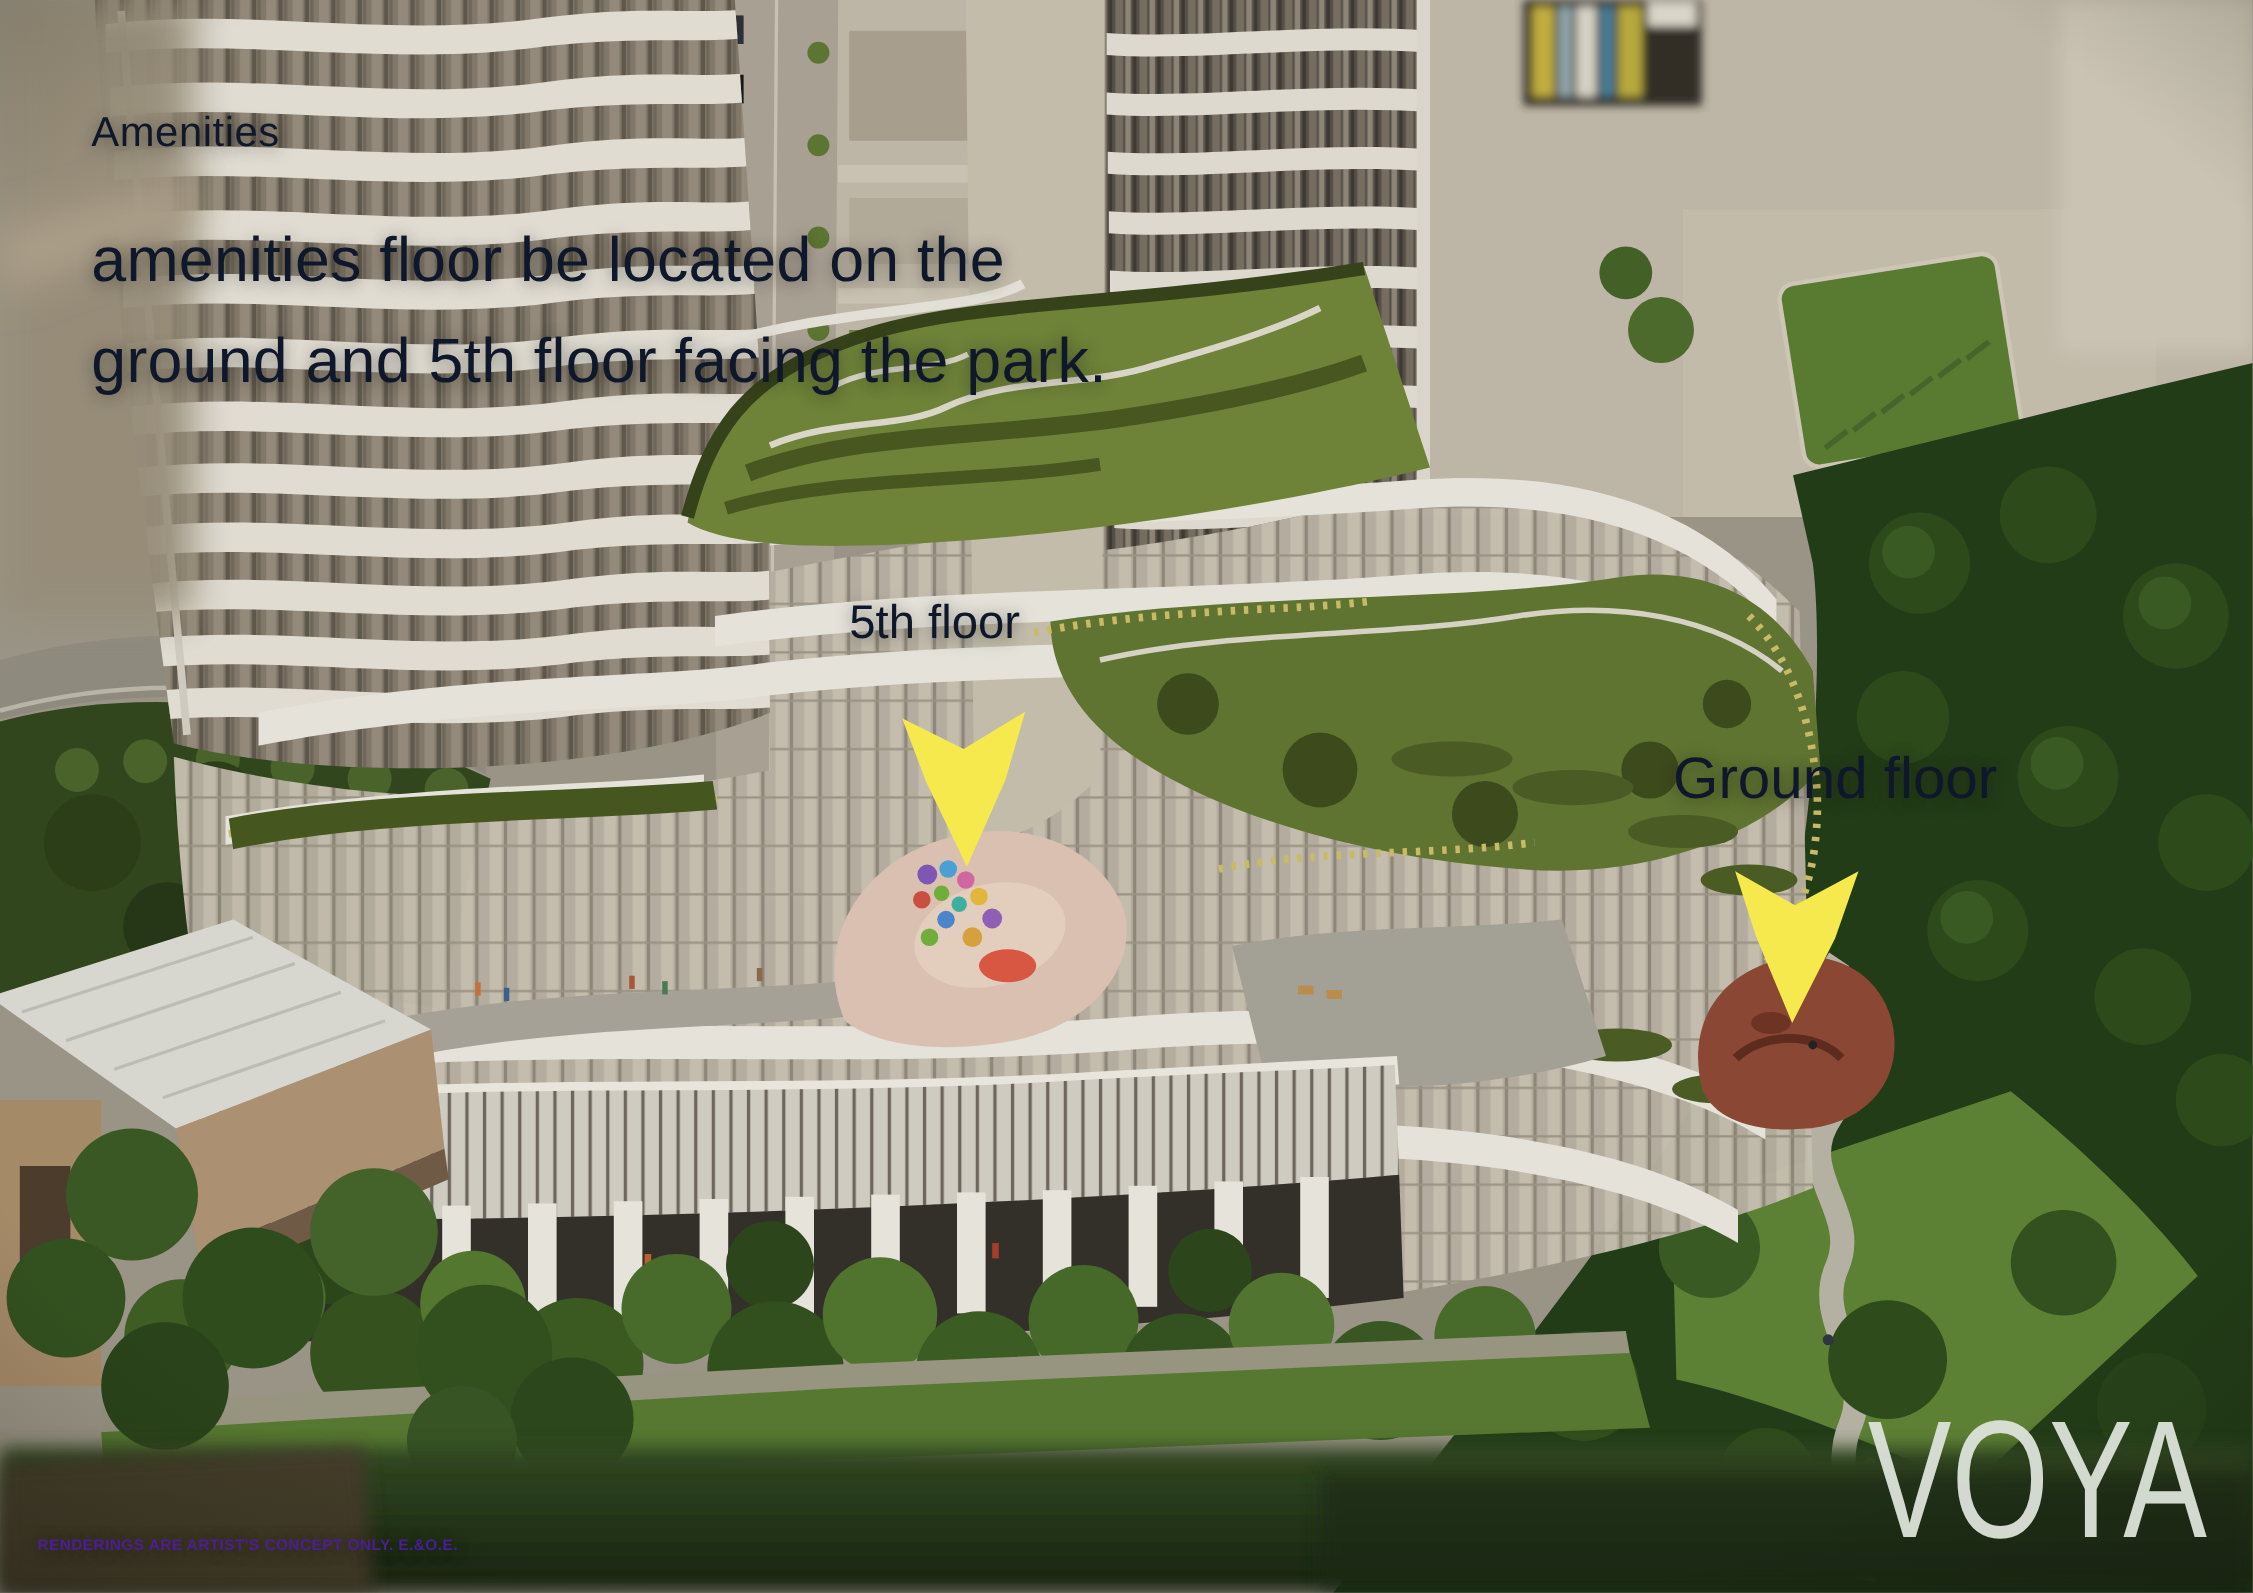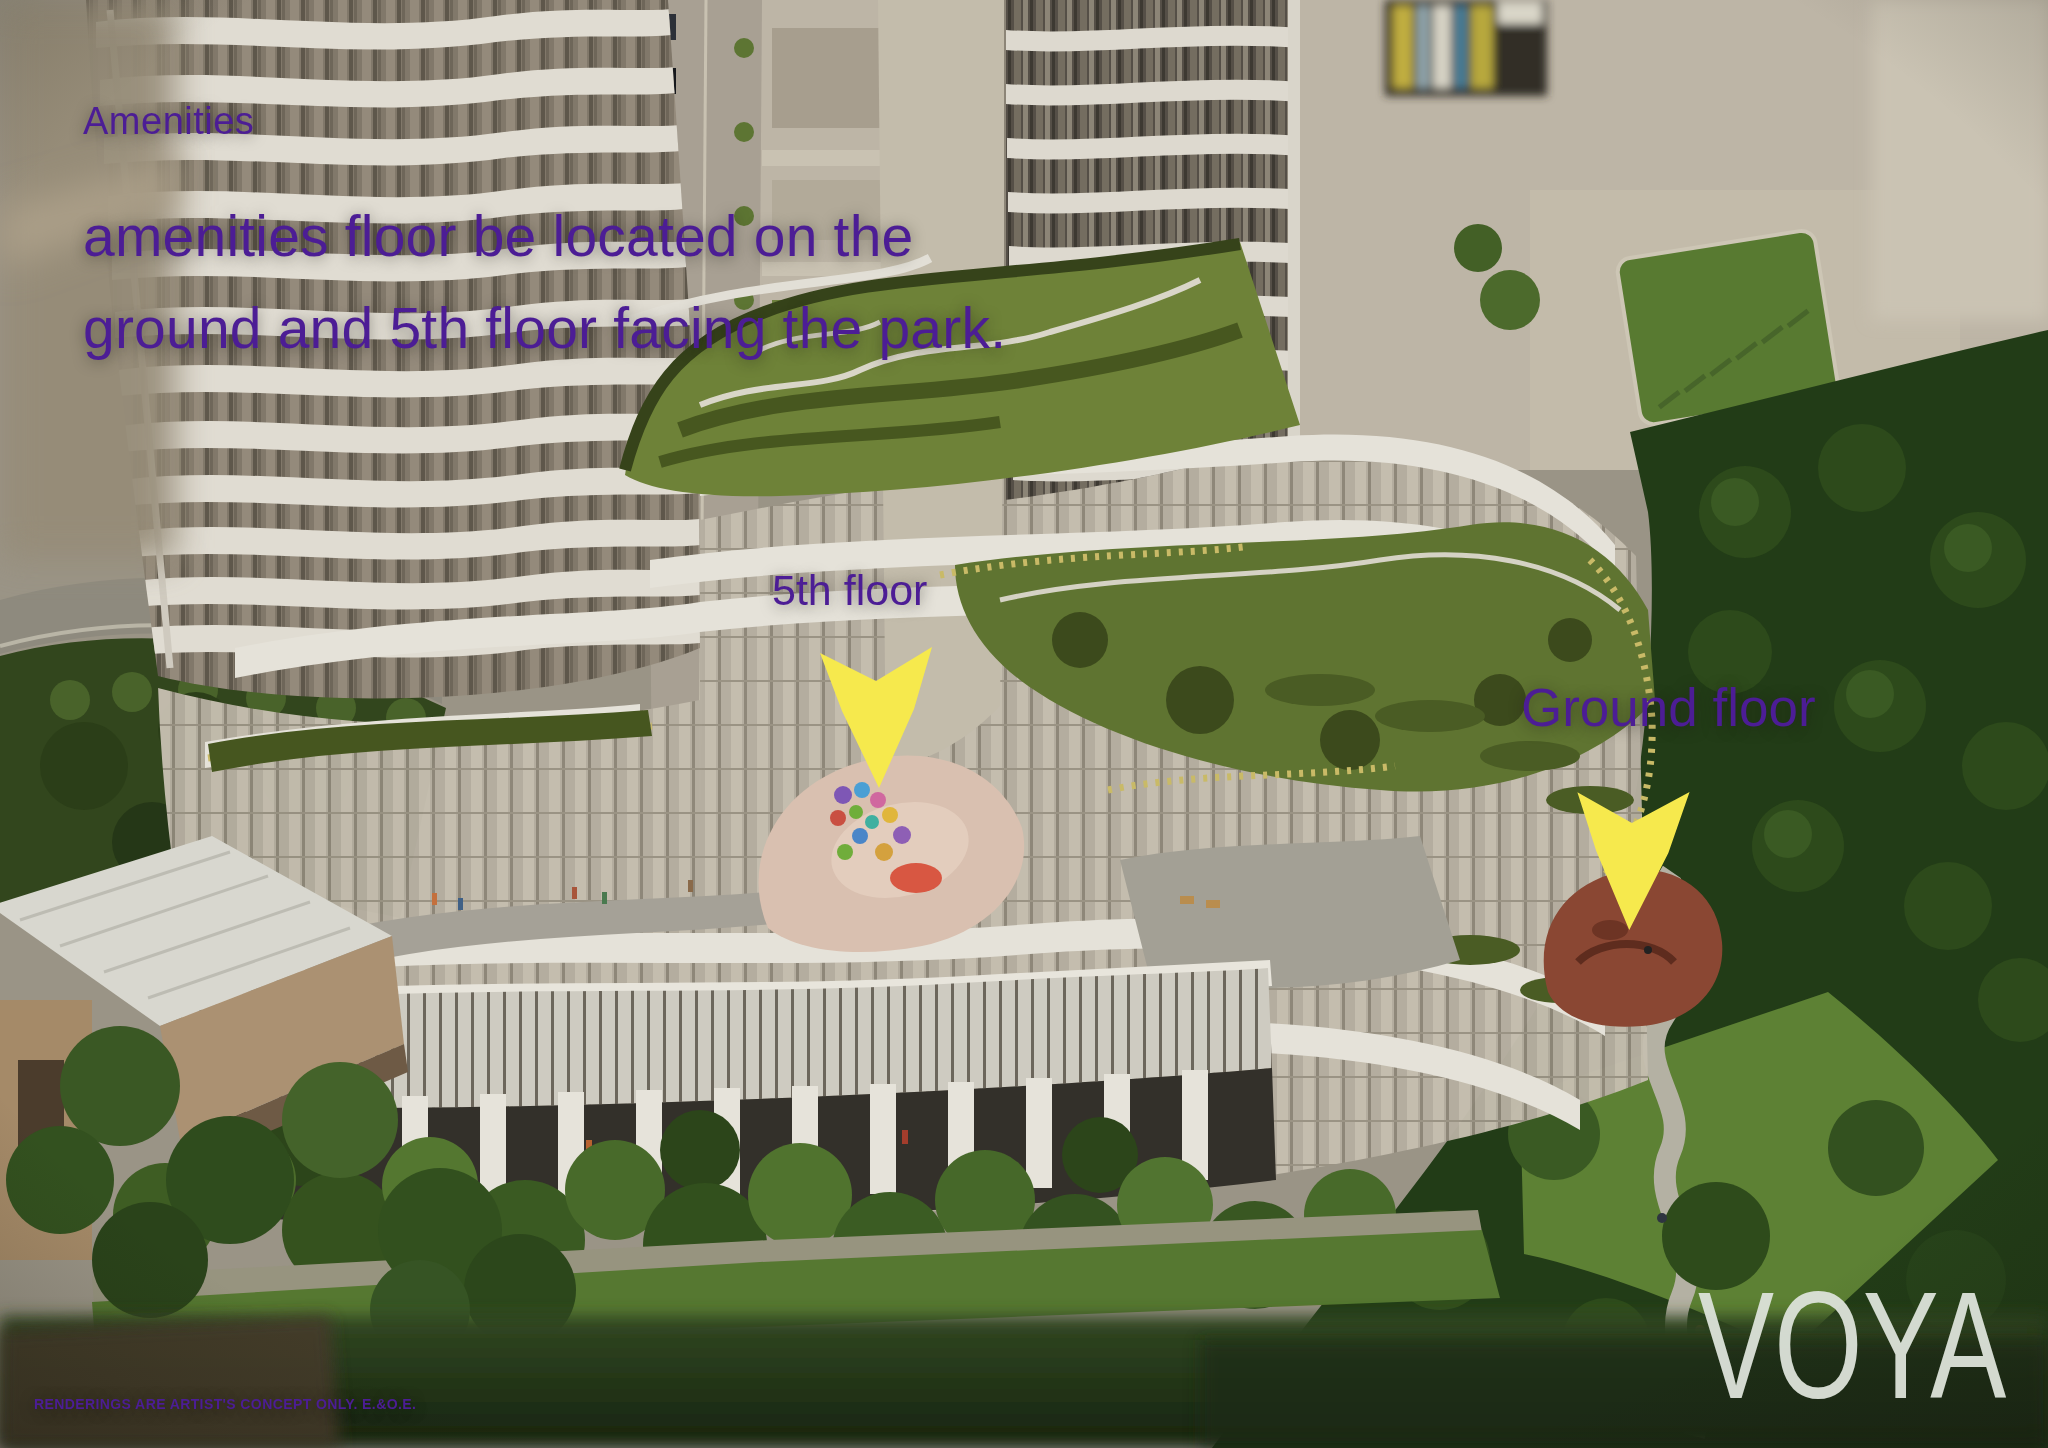--- a/index.html
+++ b/index.html
@@ -2,24 +2,24 @@
 <html><head>
 <meta charset="utf-8">
 <style>
   html,body{margin:0;padding:0;background:#1d1d18;}
   .stage{
     position:relative;width:2048px;height:1448px;overflow:hidden;
     font-family:"Liberation Sans","DejaVu Sans",sans-serif;
     background:#9a9486;
   }
   .scene{position:absolute;left:0;top:0;width:2048px;height:1448px;}
-  .overlay-text{position:absolute;color:#4c1d95;text-shadow:0 2px 14px rgba(30,30,20,.5);white-space:nowrap;}
+  .overlay-text{position:absolute;color:#0f172a;text-shadow:0 2px 14px rgba(30,30,20,.5);white-space:nowrap;}
   .heading{left:83px;top:100px;font-size:38px;font-weight:500;letter-spacing:.5px;}
   .body-copy{left:83px;top:190px;font-size:57px;line-height:92px;font-weight:400;letter-spacing:.2px;}
-  .label-5th{left:772px;top:542px;font-size:43px;margin-top:24px;}
+  .label-5th{left:772px;top:542px;font-size:43px;}
   .label-ground{left:1521px;top:677px;font-size:53px;}
   .pointer{position:absolute;width:116px;height:143px;}
   .pointer-5th{left:818px;top:645px;}
   .pointer-ground{left:1572px;top:787px;transform:rotate(3deg);}
   .logo{left:1698px;top:1258px;font-size:152px;font-weight:400;color:#dde3da;
         transform:scaleX(.75);transform-origin:left top;opacity:.95;text-shadow:none;}
   .disclaimer{left:34px;top:1396px;font-size:14px;font-weight:700;letter-spacing:.4px;color:#4c1d95;}
 </style>
 </head>
 <body>

